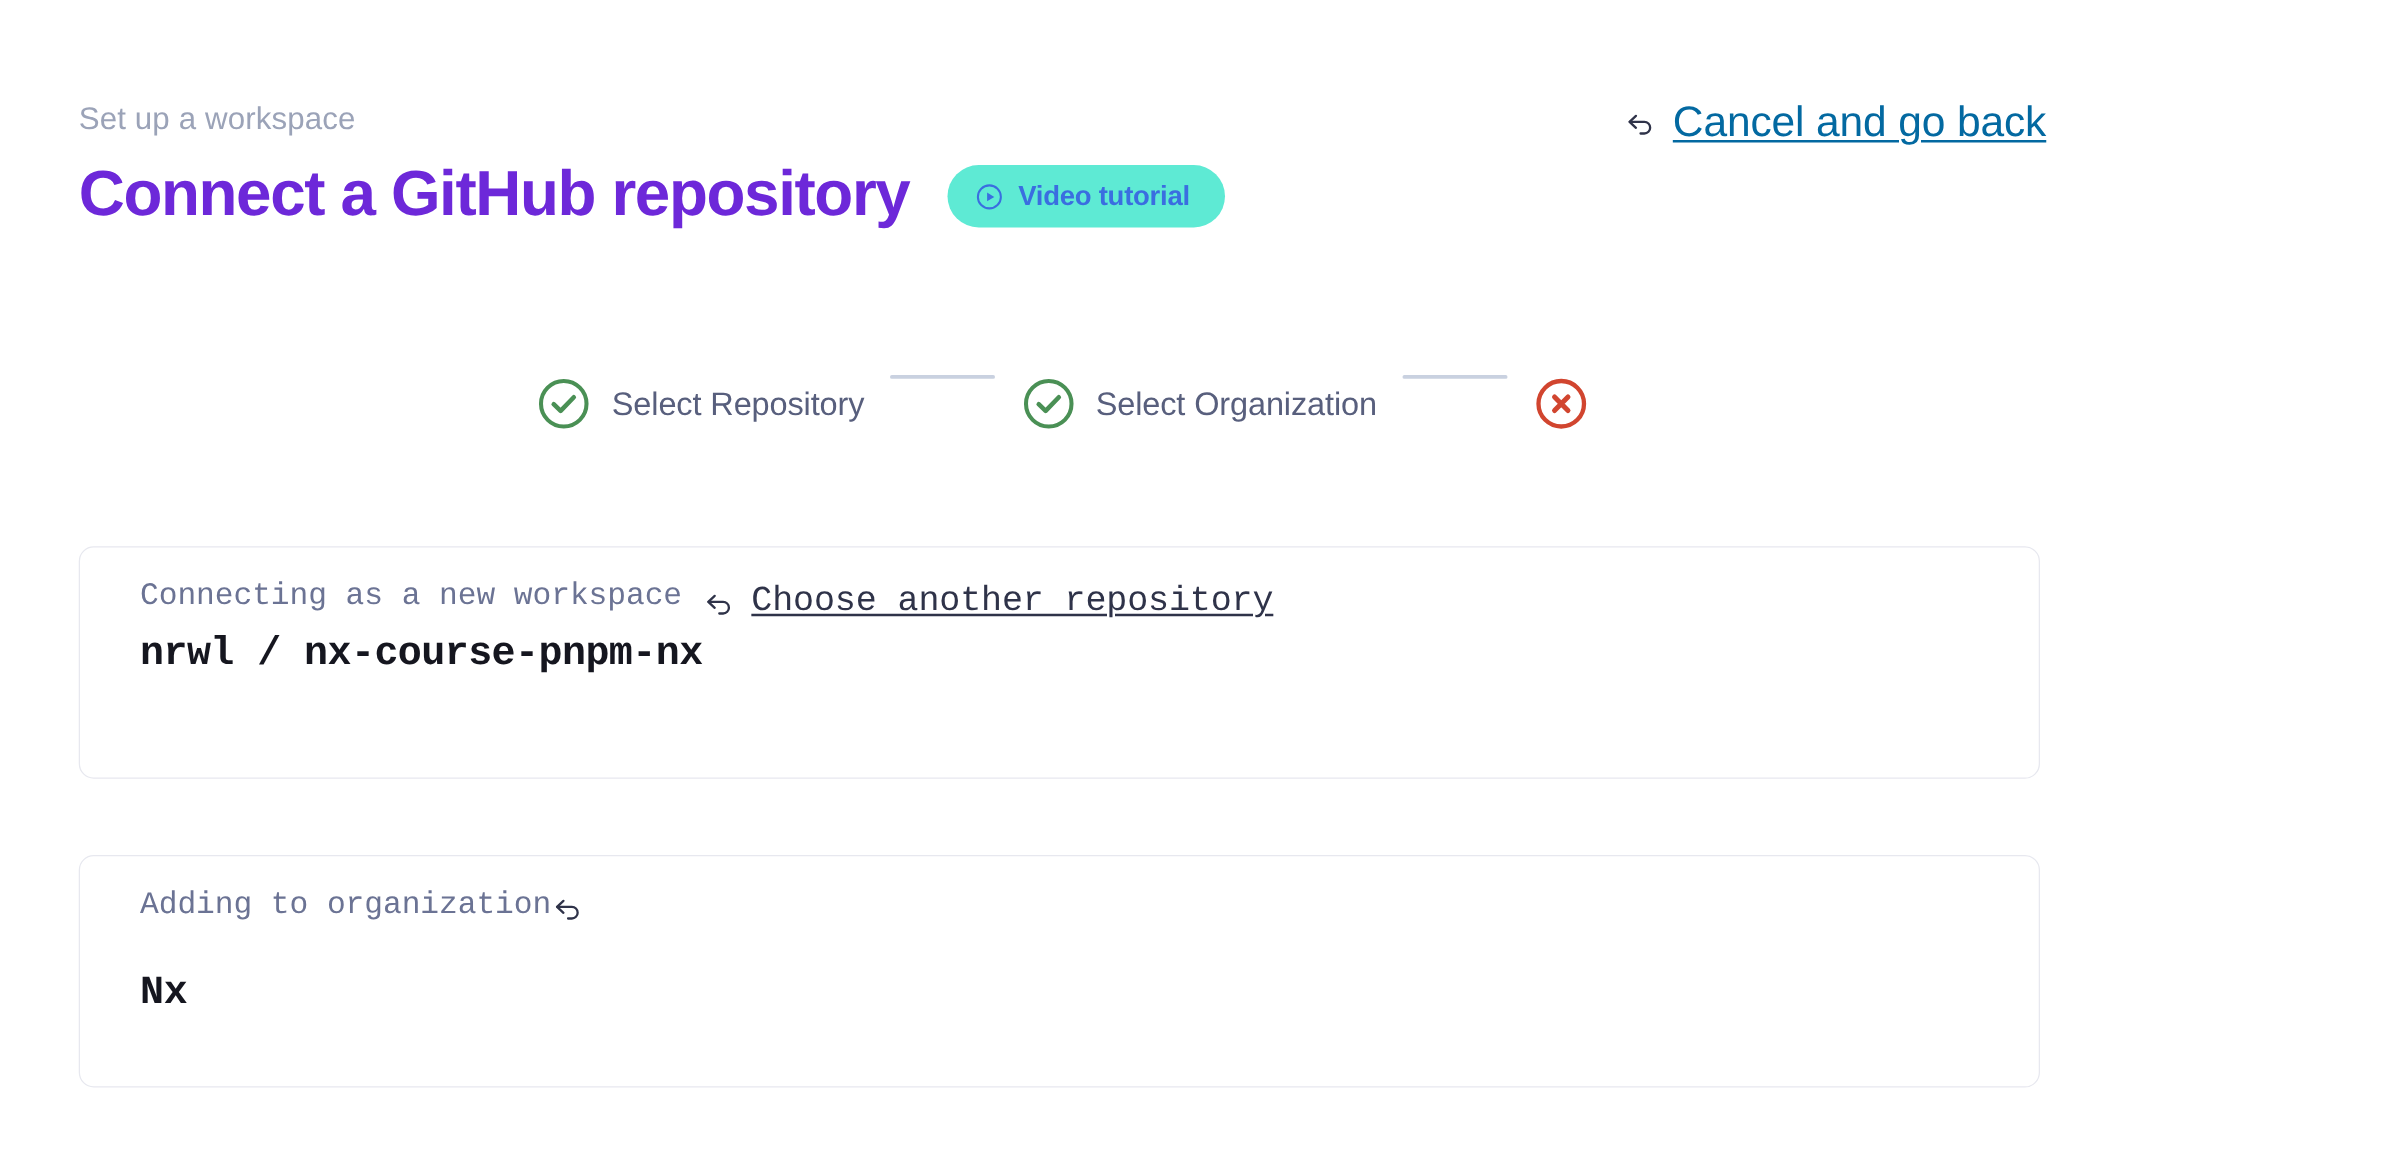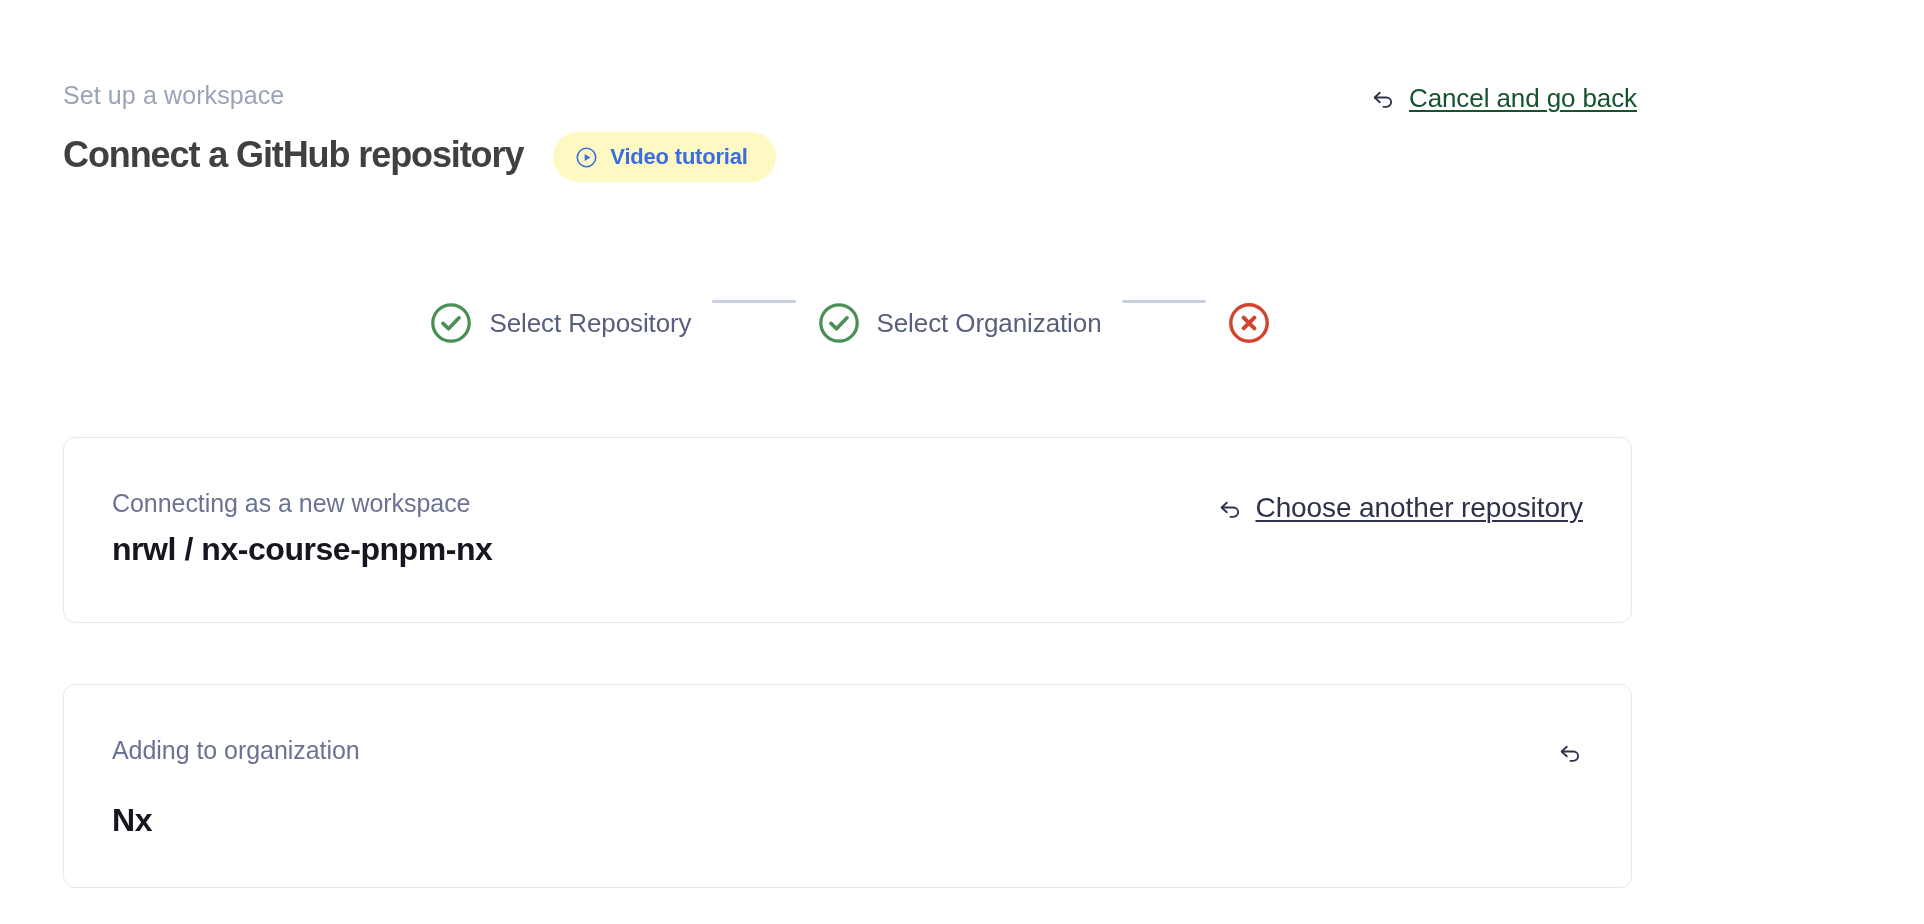--- a/index.html
+++ b/index.html
@@ -37,33 +37,33 @@
   }
 
   .title-row {
     display: flex;
     align-items: center;
     gap: 30px;
     margin-top: 14px;
   }
 
   .page-title {
-    font-size: 36px;
+    font-size: 51px;
     line-height: 62px;
     font-weight: 700;
-    color: #404040;
+    color: #6d28d9;
     letter-spacing: -1.1px;
     white-space: nowrap;
   }
 
   .video-badge {
     display: inline-flex;
     align-items: center;
     gap: 12px;
-    background: #fef9c3;
+    background: #5eead4;
     border-radius: 999px;
     padding: 12px 28px 12px 22px;
     cursor: pointer;
     border: none;
     position: relative;
     top: 2px;
   }
   .video-badge .vb-icon {
     display: inline-flex;
     align-items: center;
@@ -96,23 +96,23 @@
     display: inline-flex;
     align-items: center;
     justify-content: center;
     width: 26px;
     height: 26px;
     flex: 0 0 auto;
     position: relative;
     top: 1px;
   }
   .cancel-link .cl-label {
-    font-size: 26px;
+    font-size: 34px;
     line-height: 32px;
-    color: #14532d;
+    color: #0369a1;
     text-decoration: underline;
     text-underline-offset: 3px;
     text-decoration-thickness: 1.5px;
     white-space: nowrap;
     letter-spacing: -0.1px;
   }
 
   
   .stepper {
     position: absolute;
@@ -160,26 +160,26 @@
     position: absolute;
     left: 63px;
     right: 68px;
     top: 437px;
   }
 
   .card {
     border: 1.5px solid #e7e8ef;
     border-radius: 12px;
     background: #ffffff;
-    padding: 50px 48px 48px 48px;
+    padding: 24px 48px 48px 48px;
     min-height: 186px;
     display: flex;
     align-items: flex-start;
-    justify-content: space-between;
-    position: relative;
+    position: relative;
+    font-family: Liberation Mono, monospace;
   }
   .card + .card { margin-top: 61px; }
 
   .card-info { display: flex; flex-direction: column; }
   .card-caption {
     font-size: 25px;
     line-height: 30px;
     color: #6b7394;
     font-weight: 400;
     letter-spacing: -0.05px;

